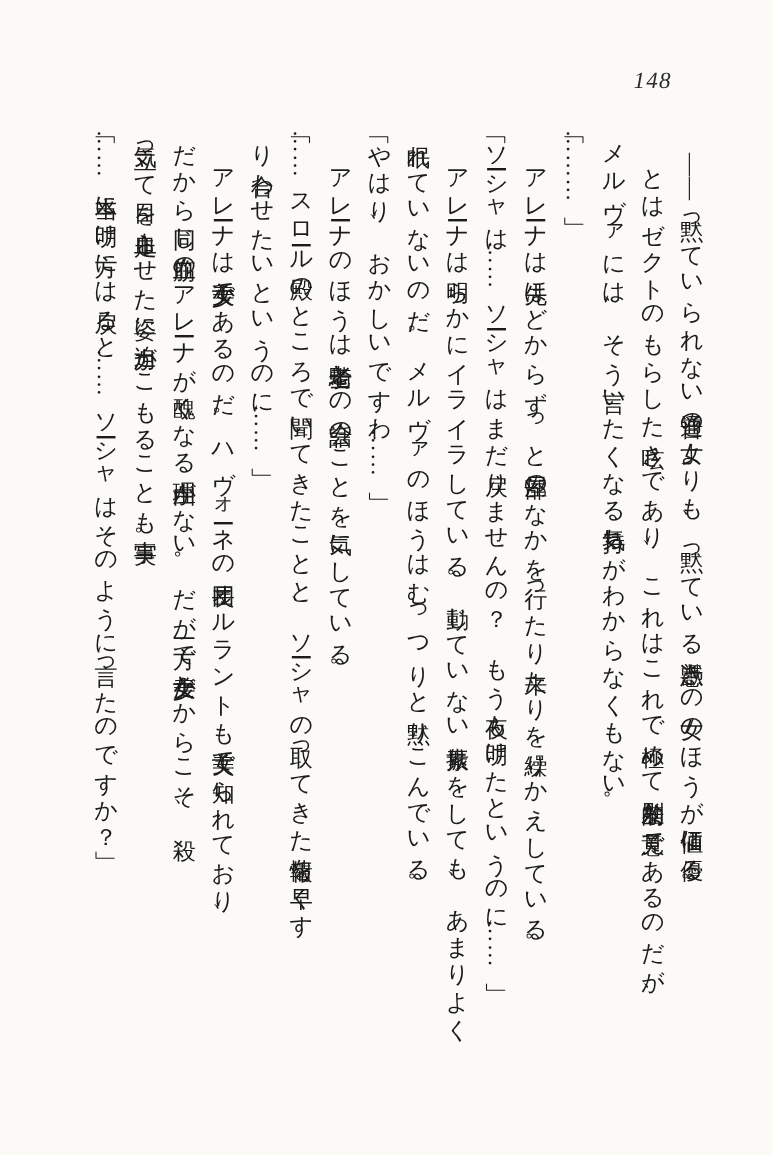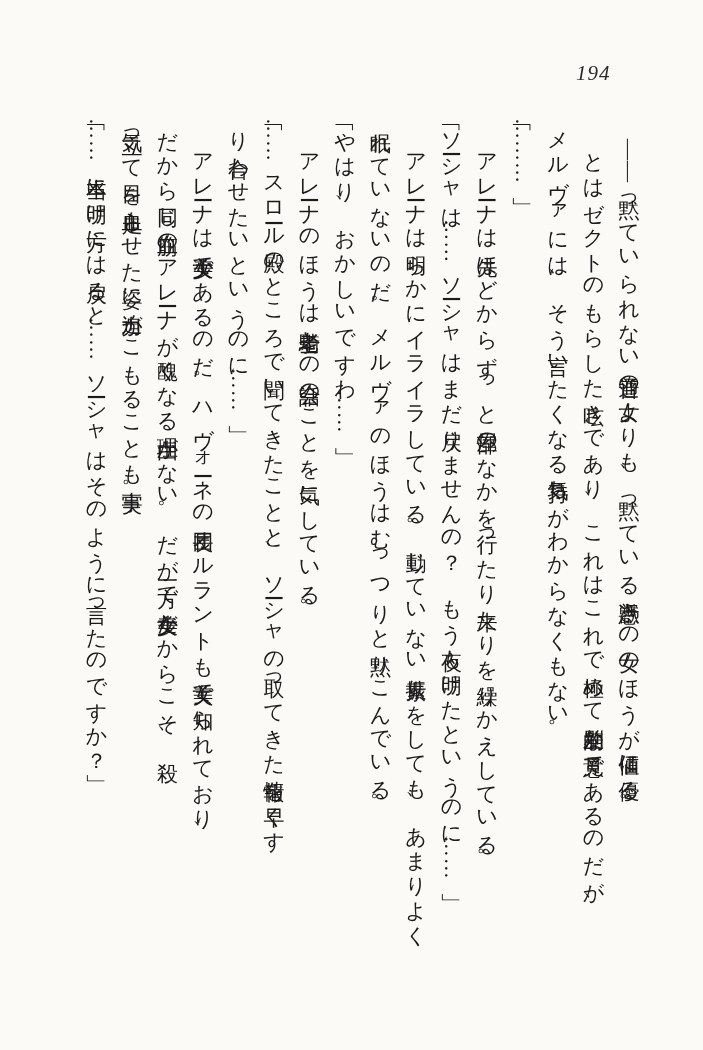--- a/index.html
+++ b/index.html
@@ -38,21 +38,21 @@
   .tcol {
     line-height: 35.5px;
     height: 100%;
     white-space: pre-wrap;
   }
 </style>
 </head>
 <body>
 
 <div class="page">
-  <div class="page-number">194</div>
+  <div class="page-number">148</div>
 
   <div class="text-block">
     <div class="tcol">　――黙っていられない普通の女よりも、黙っている獣憑きの女のほうが価値に優る。</div>
     <div class="tcol">　とはゼクトのもらした呟きであり、これはこれで極めて差別的な意見であるのだが、</div>
     <div class="tcol">メルヴァには、そう言いたくなる気持ちがわからなくもない。</div>
     <div class="tcol">「………」</div>
     <div class="tcol">　アレーナは先ほどからずっと部屋のなかを行ったり来たりを繰りかえしている。</div>
     <div class="tcol">「ソーシャは……ソーシャはまだ戻りませんの？　もう夜も明けたというのに……」</div>
     <div class="tcol">　アレーナは明らかにイライラしている。動じていない素振りをしても、あまりよく</div>
     <div class="tcol">眠れていないのだ。メルヴァのほうはむっつりと黙りこんでいる。</div>

